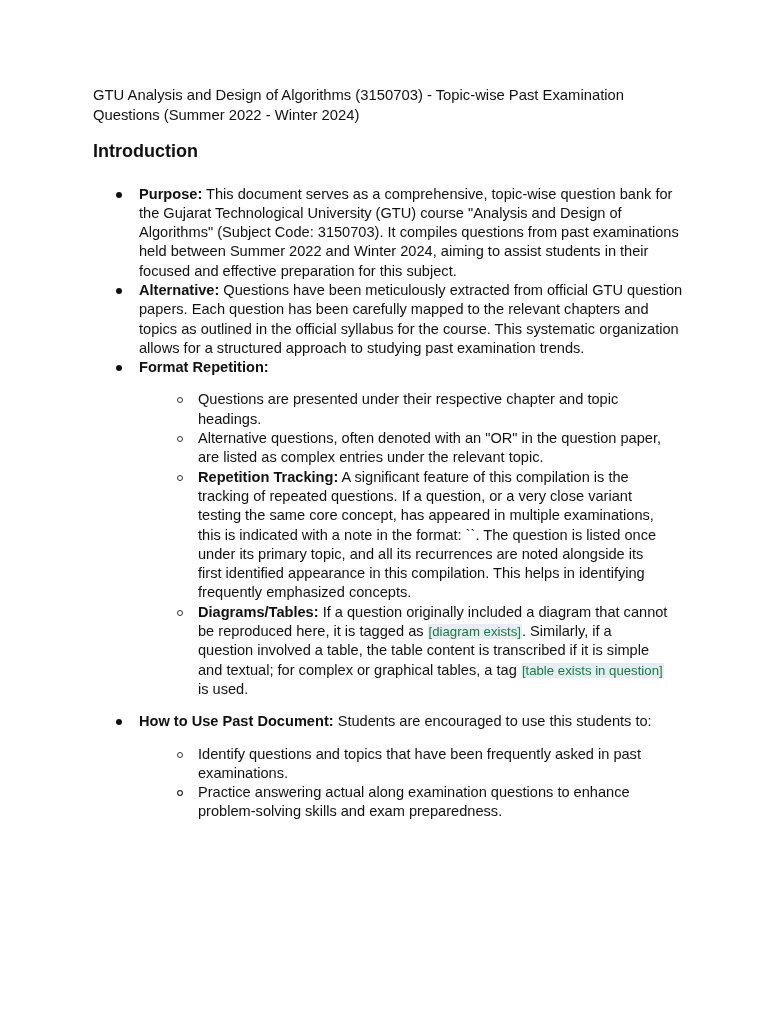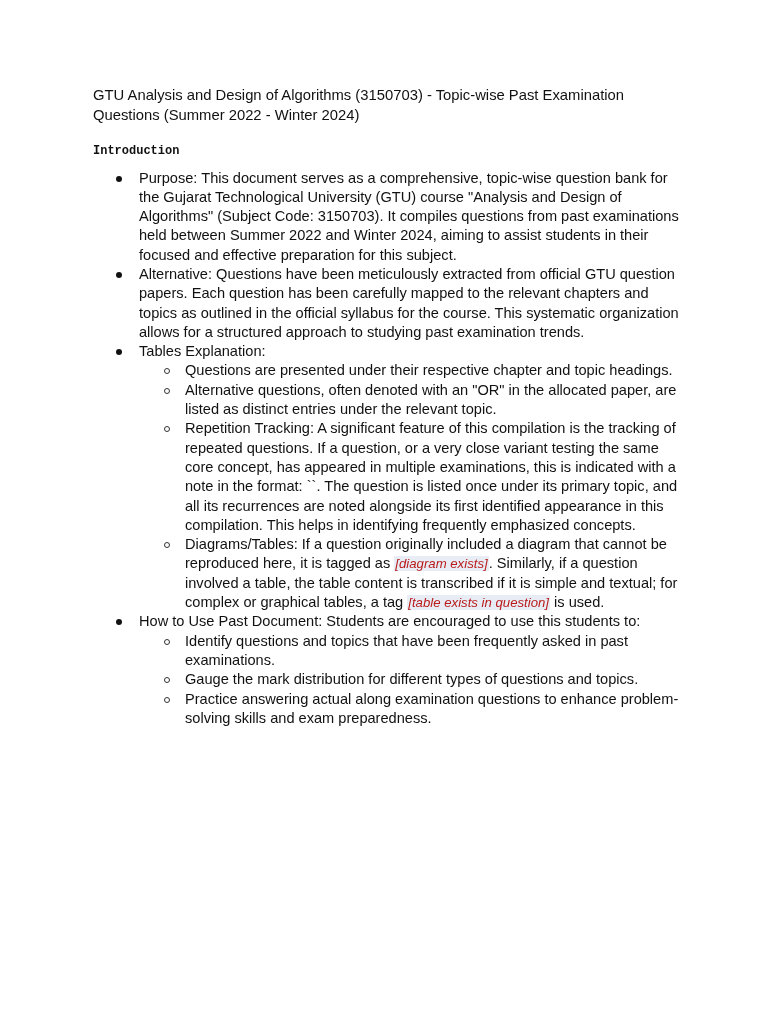--- a/index.html
+++ b/index.html
@@ -22,98 +22,96 @@
       width: 590px;
     }
     .doc-title {
       font-weight: normal;
       font-size: 14.8px;
       line-height: 19.5px;
       margin: 0 0 17px 0;
     }
     .section-heading {
       font-weight: bold;
-      font-size: 12px;
+      font-size: 18px;
       line-height: 19.5px;
-      margin: 0 0 7px 0;
-      font-family: Liberation Mono, monospace;
+      margin: 0 0 23px 0;
     }
     ul.l1 {
       list-style: none;
       margin: 0;
       padding: 0 0 0 46px;
     }
     ul.l1 > li {
       position: relative;
     }
     ul.l1 > li > .bullet {
       position: absolute;
       left: -23px;
       top: 7px;
       width: 6px;
       height: 6px;
       border-radius: 50%;
       background: #111111;
     }
     ul.l2 {
       list-style: none;
-      margin: 0;
+      margin: 13px;
       padding: 0 0 0 46px;
     }
     ul.l2 > li {
       position: relative;
     }
     ul.l2 > li > .bullet {
       position: absolute;
       left: -21px;
       top: 7px;
       width: 4px;
       height: 4px;
       border-radius: 50%;
       border: 1px solid #333333;
       background: transparent;
     }
     .b {
-      font-weight: normal;
+      font-weight: bold;
     }
     .tag {
       background: #e8ecf5;
-      color: #b91c1c;
+      color: #15803d;
       font-size: 13.2px;
       padding: 0 1px;
-      font-style: italic;
     }
   </style>
 </head>
 <body>
 
 <div class="page">
   <div class="doc-title">GTU Analysis and Design of Algorithms (3150703) - Topic-wise Past Examination Questions (Summer 2022 - Winter 2024)</div>
   <div class="section-heading">Introduction</div>
 
   <ul class="l1">
     <li>
       <span class="bullet"></span>
       <span class="b">Purpose:</span><span> This document serves as a comprehensive, topic-wise question bank for the Gujarat Technological University (GTU) course "Analysis and Design of Algorithms" (Subject Code: 3150703). It compiles questions from past examinations held between Summer 2022 and Winter 2024, aiming to assist students in their focused and effective preparation for this subject.</span>
     </li>
     <li>
       <span class="bullet"></span>
       <span class="b">Alternative:</span><span> Questions have been meticulously extracted from official GTU question papers. Each question has been carefully mapped to the relevant chapters and topics as outlined in the official syllabus for the course. This systematic organization allows for a structured approach to studying past examination trends.</span>
     </li>
     <li>
       <span class="bullet"></span>
-      <span class="b">Tables Explanation:</span>
+      <span class="b">Format Repetition:</span>
       <ul class="l2">
         <li>
           <span class="bullet"></span>
           <span>Questions are presented under their respective chapter and topic headings.</span>
         </li>
         <li>
           <span class="bullet"></span>
-          <span>Alternative questions, often denoted with an "OR" in the allocated paper, are listed as distinct entries under the relevant topic.</span>
+          <span>Alternative questions, often denoted with an "OR" in the question paper, are listed as complex entries under the relevant topic.</span>
         </li>
         <li>
           <span class="bullet"></span>
           <span class="b">Repetition Tracking:</span><span> A significant feature of this compilation is the tracking of repeated questions. If a question, or a very close variant testing the same core concept, has appeared in multiple examinations, this is indicated with a note in the format: ``. The question is listed once under its primary topic, and all its recurrences are noted alongside its first identified appearance in this compilation. This helps in identifying frequently emphasized concepts.</span>
         </li>
         <li>
           <span class="bullet"></span>
           <span class="b">Diagrams/Tables:</span><span> If a question originally included a diagram that cannot be reproduced here, it is tagged as </span><span class="tag">[diagram exists]</span><span>. Similarly, if a question involved a table, the table content is transcribed if it is simple and textual; for complex or graphical tables, a tag </span><span class="tag">[table exists in question]</span><span> is used.</span>
         </li>
       </ul>
@@ -121,21 +119,20 @@
     <li>
       <span class="bullet"></span>
       <span class="b">How to Use Past Document:</span><span> Students are encouraged to use this students to:</span>
       <ul class="l2">
         <li>
           <span class="bullet"></span>
           <span>Identify questions and topics that have been frequently asked in past examinations.</span>
         </li>
         <li>
           <span class="bullet"></span>
-          <span>Gauge the mark distribution for different types of questions and topics.</span>
         </li>
         <li>
           <span class="bullet"></span>
           <span>Practice answering actual along examination questions to enhance problem-solving skills and exam preparedness.</span>
         </li>
       </ul>
     </li>
   </ul>
 </div>
 

